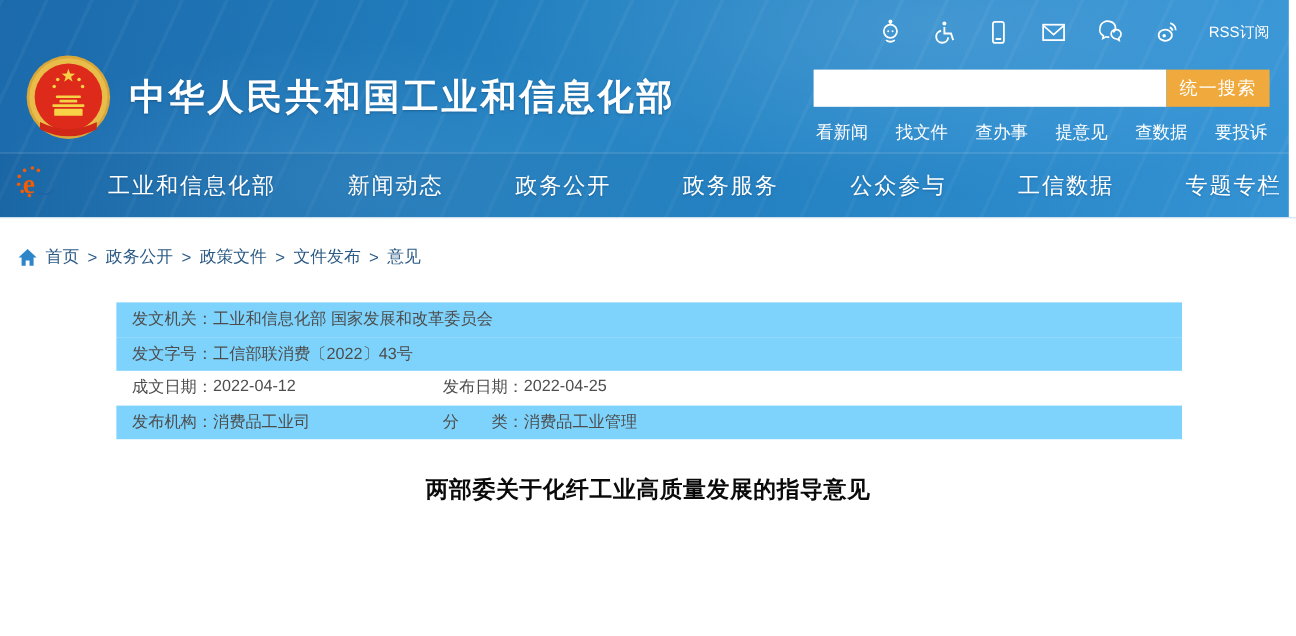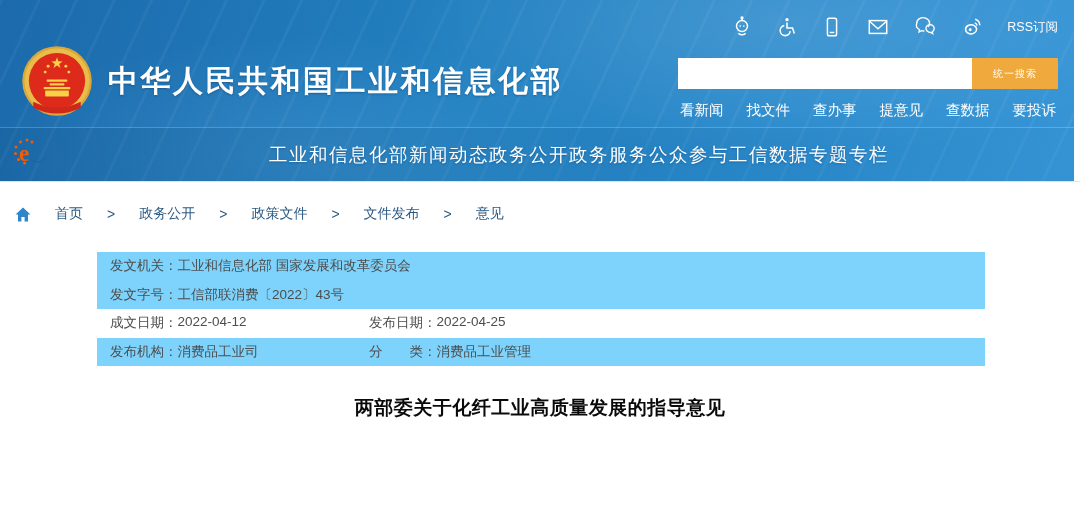--- a/index.html
+++ b/index.html
@@ -25,39 +25,39 @@
   .site-subtitle { font-size:10.6px; color:#e9f4fc; margin-top:4px; letter-spacing:.2px; white-space:nowrap; }
 
   .banner-right { position:absolute; right:22px; top:14px; width:380px; }
   .icon-row { display:flex; align-items:center; justify-content:flex-end; gap:23px; height:26px; }
   .icon-row svg { display:block; }
   .rss-label { color:#fff; font-size:12.5px; white-space:nowrap; }
   .search-row { display:flex; margin-top:18px; height:31px; }
   .search-input { flex:1; border:0; outline:none; background:#fff; height:31px;
     padding:0 8px; font-size:14px; }
   .search-button { width:86px; height:31px; border:0; background:#efa93c; color:#fff;
-    font-size:10px; letter-spacing:1px; cursor:pointer; font-family:inherit; }
+    font-size:15px; letter-spacing:1px; cursor:pointer; font-family:inherit; }
   .quick-links { display:flex; justify-content:space-between; margin-top:12px;
     padding:0 2px; }
   .quick-link { color:#fff; font-size:14.5px; cursor:pointer; white-space:nowrap; }
 
   
   .nav { position:relative; height:54px; display:flex; align-items:center;
     background:linear-gradient(100deg, rgba(16,80,134,.18), rgba(40,130,190,.10));
     box-shadow:inset 0 1px 0 rgba(255,255,255,.22), 0 1px 0 rgba(210,228,240,.9); }
   .e-logo { width:40px; margin-left:10px; flex:0 0 auto; }
-  .nav-items { flex:1; display:flex; justify-content:center; padding:0 12px 0 40px; }
+  .nav-items { flex:1; display:flex; justify-content:space-between; padding:0 12px 0 40px; }
   .nav-item { color:#fff; font-size:18.5px; letter-spacing:1.5px; cursor:pointer;
     text-shadow:0 1px 2px rgba(0,40,80,.3); white-space:nowrap; }
 
   .right-strip { position:absolute; top:0; right:0; width:6px; height:181px; background:#fff; z-index:6; }
 
   
   .content { background:#fff; }
-  .breadcrumb { display:flex; align-items:center; gap:24px; padding:24px 0 0 15px;
+  .breadcrumb { display:flex; align-items:center; gap:7px; padding:24px 0 0 15px;
     font-size:14px; color:#2b5a85; }
   .crumb { cursor:pointer; white-space:nowrap; }
   .crumb-sep { color:#2b5a85; }
 
   .meta-table { width:888px; margin:29px 0 0 97px; font-size:13.5px; color:#4d4d4d; }
   .meta-row { display:flex; height:28.5px; align-items:center; padding-left:13px; }
   .meta-row.alt { background:#7dd3fc; }
   .meta-cell { display:flex; white-space:pre; }
   .meta-cell.c1 { width:259px; flex:0 0 auto; }
   .meta-cell .lbl { white-space:pre; }

